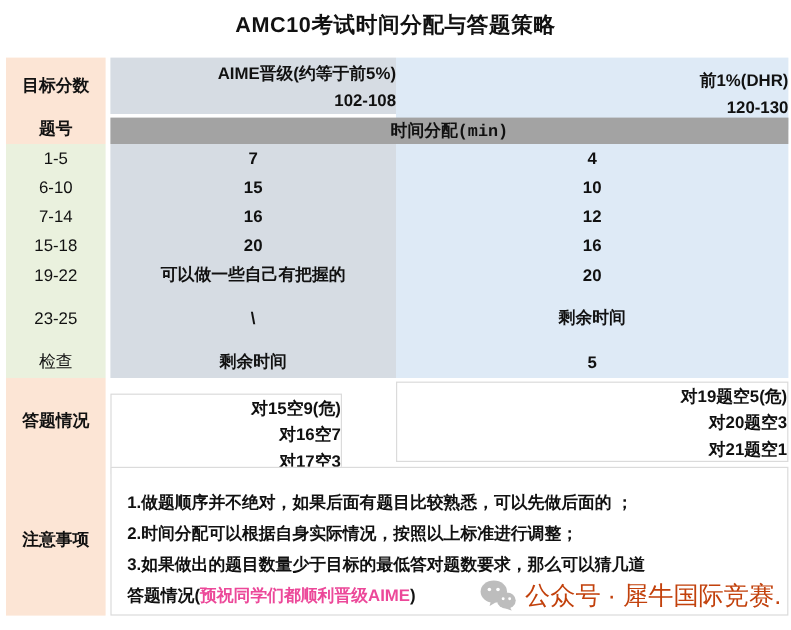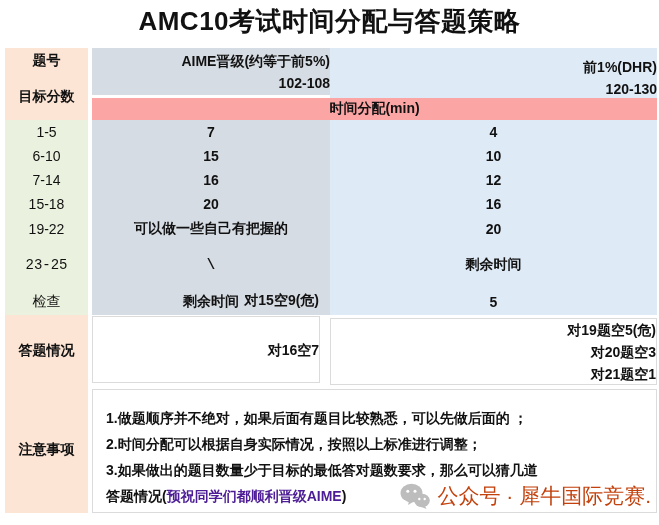--- a/index.html
+++ b/index.html
@@ -1,57 +1,57 @@
 <!DOCTYPE html>
 <html><head>
 <meta charset="utf-8">
 <style>
   html,body{margin:0;padding:0;background:#fff;}
   .page{position:relative;width:659px;height:525px;background:#ffffff;
         font-family:"Liberation Sans","DejaVu Sans",sans-serif;color:#111;overflow:hidden;}
   .abs{position:absolute;}
   .title{top:4px;left:0;width:659px;height:34px;display:flex;align-items:center;justify-content:center;
-         font-size:26px;font-weight:bold;letter-spacing:.5px;}
+         font-size:18px;font-weight:bold;letter-spacing:.5px;}
   
   .peach{background:#FCE5D5;}
   .green{background:#EAF1DE;}
   .gray{background:#D6DCE3;}
   .blue{background:#DEEAF6;}
   .whitecell{background:#ffffff;border:1px solid #DBDBDB;box-sizing:border-box;}
   
   .col1{left:5px;width:83px;}
   
   .cc{display:flex;align-items:center;justify-content:center;text-align:center;}
   .bold{font-weight:bold;}
   .fs14{font-size:14px;}
   
   .stack{display:flex;flex-direction:column;align-items:flex-end;justify-content:center;text-align:center;}
   .stack .ln{line-height:22px;}
   
   .srow{display:flex;align-items:center;justify-content:center;text-align:center;font-size:14px;}
-  .h24{height:24px;}.h26{height:26px;}.h46{height:46px;font-family:Liberation Mono, monospace;}.h27{height:27px;}
+  .h24{height:24px;}.h26{height:26px;}.h46{height:46px;}.h27{height:27px;}
   .h47{height:47px;}.h25{height:25px;}.h72{height:72px;}.h126{height:126px;text-align:right;}
   .valbold .srow{font-weight:bold;}
   
   .notes{padding:15px 18px 0 13px;font-size:14px;font-weight:bold;line-height:26px;text-align:left;}
-  .red{color:#4c1d95;text-align:right;}
+  .red{color:#ec4899;text-align:right;}
   
   .watermark{right:8px;top:482px;display:flex;align-items:center;gap:8px;
              color:#c2410c;font-size:21px;white-space:nowrap;}
 </style>
 </head>
 <body>
 
 <div class="page">
 
   <div class="abs title">AMC10考试时间分配与答题策略</div>
 
   <div class="abs col1 peach" style="top:48px;height:72px;">
+    <div class="cc h47 bold fs14">目标分数</div>
     <div class="cc h25 bold fs14">题号</div>
-    <div class="cc h47 bold fs14">目标分数</div>
   </div>
 
   <div class="abs col1 green" style="top:120px;height:195px;">
     <div class="srow h24">1-5</div>
     <div class="srow h24">6-10</div>
     <div class="srow h24">7-14</div>
     <div class="srow h24">15-18</div>
     <div class="srow h26">19-22</div>
     <div class="srow h46">23-25</div>
     <div class="srow h27">检查</div>
@@ -65,21 +65,21 @@
   <div class="abs gray stack bold fs14" style="left:92px;top:48px;width:238px;height:47px;">
     <div class="ln">AIME晋级(约等于前5%)</div>
     <div class="ln">102-108</div>
   </div>
 
   <div class="abs blue stack bold fs14" style="left:330px;top:48px;width:327px;height:60px;">
     <div class="ln">前1%(DHR)</div>
     <div class="ln">120-130</div>
   </div>
 
-  <div class="abs cc bold fs14" style="left:92px;top:98px;width:565px;height:22px;background:#fca5a5;">时间分配(min)</div>
+  <div class="abs cc bold fs14" style="left:92px;top:98px;width:565px;height:22px;background:#a3a3a3;font-family:Liberation Mono, monospace;">时间分配(min)</div>
 
   <div class="abs gray valbold" style="left:92px;top:120px;width:238px;height:195px;">
     <div class="srow h24">7</div>
     <div class="srow h24">15</div>
     <div class="srow h24">16</div>
     <div class="srow h24">20</div>
     <div class="srow h26">可以做一些自己有把握的</div>
     <div class="srow h46">\</div>
     <div class="srow h27">剩余时间</div>
   </div>
@@ -87,21 +87,21 @@
   <div class="abs blue valbold" style="left:330px;top:120px;width:327px;height:195px;">
     <div class="srow h24">4</div>
     <div class="srow h24">10</div>
     <div class="srow h24">12</div>
     <div class="srow h24">16</div>
     <div class="srow h26">20</div>
     <div class="srow h46">剩余时间</div>
     <div class="srow h27">5</div>
   </div>
 
-  <div class="abs whitecell stack bold fs14" style="left:92px;top:316px;width:228px;height:67px;gap:28px;">
+  <div class="abs whitecell stack bold fs14" style="left:92px;top:328px;width:193px;height:67px;">
     <div class="ln">对15空9(危)</div>
     <div class="ln">对16空7</div>
     <div class="ln">对17空3</div>
   </div>
 
   <div class="abs whitecell stack bold fs14" style="left:330px;top:318px;width:327px;height:67px;">
     <div class="ln">对19题空5(危)</div>
     <div class="ln">对20题空3</div>
     <div class="ln">对21题空1</div>
   </div>

